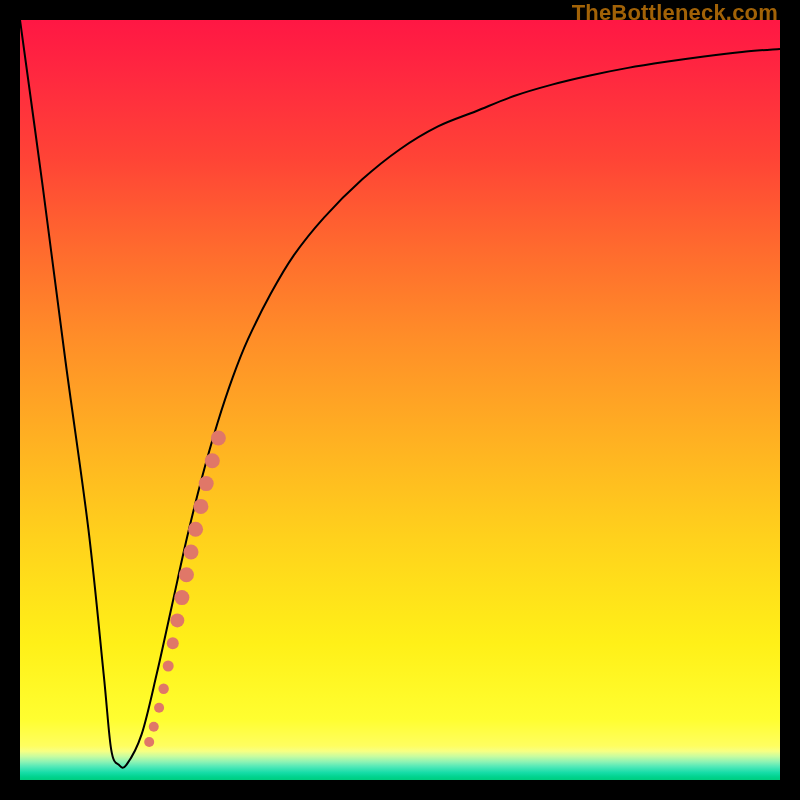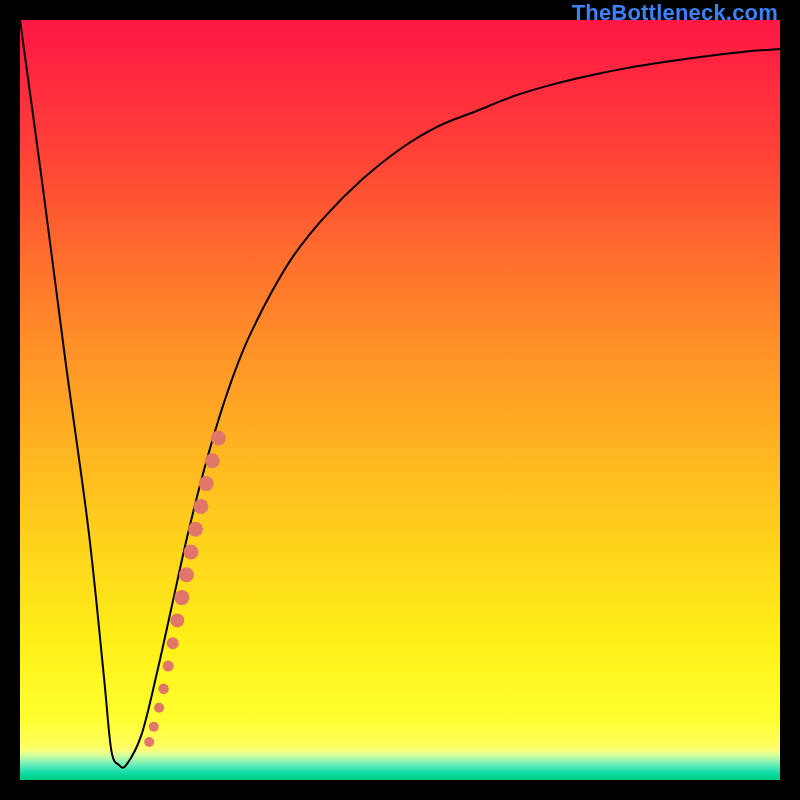--- a/index.html
+++ b/index.html
@@ -50,21 +50,21 @@
         #00d38e 99.6%,
         #00cd7e 100%
       );
   }
   .watermark {
     position: absolute;
     top: 0;
     right: 22px;
     font-size: 22px;
     font-weight: 600;
-    color: #3b82f6;
+    color: #a16207;
     letter-spacing: 0.2px;
     user-select: none;
   }
   svg {
     position: absolute;
     inset: 0;
   }
   .curve {
     fill: none;
     stroke: #000;

